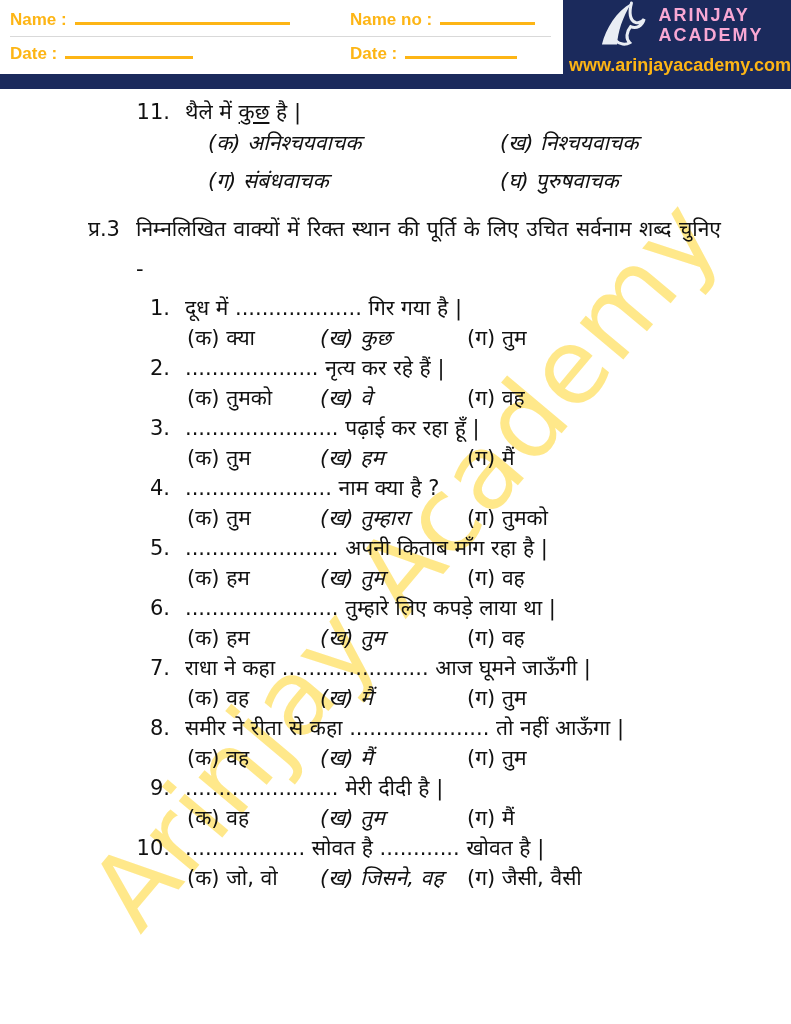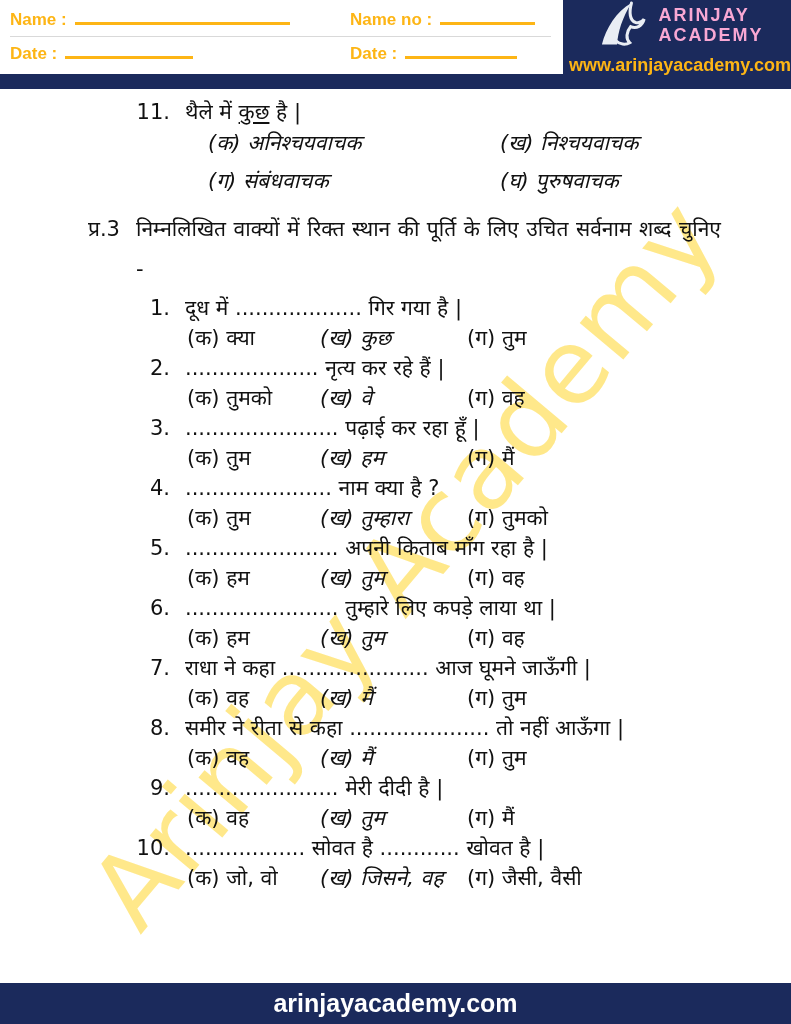--- a/index.html
+++ b/index.html
@@ -221,17 +221,14 @@
       <div class="item">
         <div class="q-line"><span class="q-num">10.</span><span>.................. सोवत है ............ खोवत है |</span></div>
         <div class="opts3">
           <span class="o1"><span>(क)</span> <span>जो, वो</span></span><span class="o2"><span>(ख)</span> <span>जिसने, वह</span></span><span class="o3"><span>(ग)</span> <span>जैसी, वैसी</span></span>
         </div>
       </div>
 
     </div>
   </div>
 
-  <div class="footer">
-    <span class="footer-site">arinjayacademy.com</span>
-  </div>
 
 </div>
 
 </body></html>

